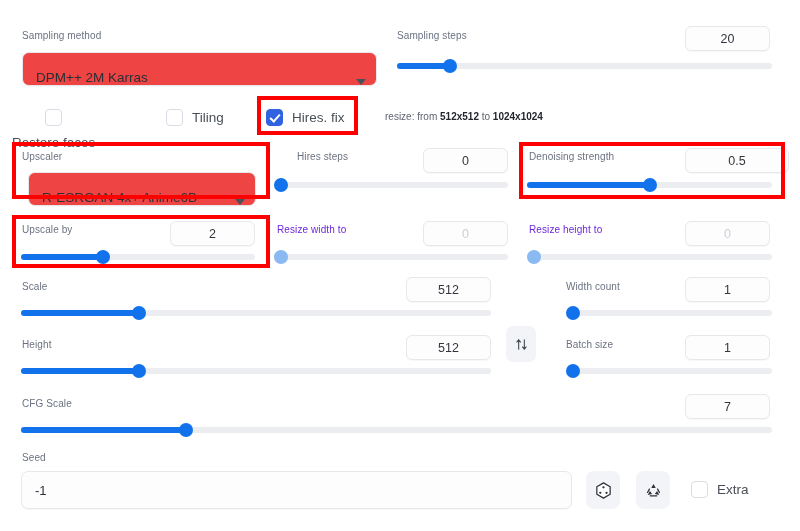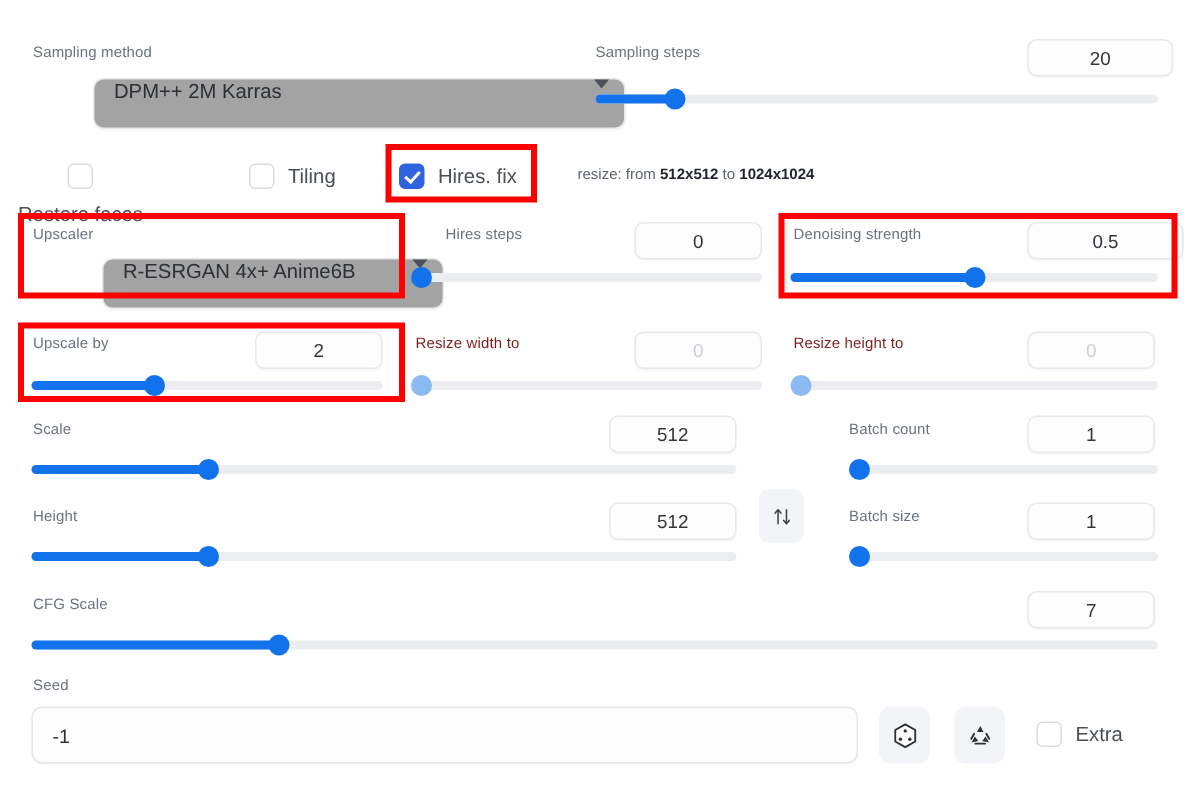--- a/index.html
+++ b/index.html
@@ -18,21 +18,21 @@
     background: #ffffff;
   }
 
   
   .lbl {
     font-size: 10px;
     color: #6b7280;
     letter-spacing: .1px;
     white-space: nowrap;
   }
-  .lbl.dim { color: #7f1d1d; }
+  .lbl.dim { color: #6d28d9; }
 
   .numbox {
     position: absolute;
     height: 25px;
     border: 1px solid #e6e8ec;
     border-radius: 6px;
     background: #fdfdfe;
     color: #33363d;
     font-size: 12.5px;
     display: flex;
@@ -71,26 +71,25 @@
   }
   .slider.dim .fill { background: #8bb9f2; }
   .slider.dim .knob { background: #8bb9f2; }
 
   
   .dropdown {
     position: absolute;
     height: 34px;
     border: 1px solid #e6e8ec;
     border-radius: 7px;
-    background: #a3a3a3;
-    display: flex;
-    align-items: flex-start;
+    background: #ef4444;
+    display: flex;
+    align-items: flex-end;
     padding: 0 10px 0 13px;
     box-shadow: 0 1px 1px rgba(16,24,40,.03);
-    margin-left: 40px;
   }
   .dropdown .dd-val {
     flex: 1;
     font-size: 13.5px;
     color: #2b2f36;
     white-space: nowrap;
     overflow: hidden;
   }
   .caret {
     width: 0; height: 0;
@@ -192,21 +191,21 @@
 
   <div class="lbl" style="position:absolute; left:22px; top:30px;">Sampling method</div>
 
   <div class="dropdown" style="left:22px; top:52px; width:355px;">
     <span class="dd-val">DPM++ 2M Karras</span>
     <span class="caret"></span>
   </div>
 
   <div class="lbl" style="position:absolute; left:397px; top:30px;">Sampling steps</div>
 
-  <div class="numbox" style="left:685px; top:26px; width:97px;">20</div>
+  <div class="numbox" style="left:685px; top:26px; width:85px;">20</div>
 
   <div class="slider" style="left:397px; top:59px; width:375px;">
     <div class="track"></div>
     <div class="fill" style="width:14%"></div>
     <div class="knob" style="left:14%"></div>
   </div>
 
   <div class="cbrow" style="left:12px; top:109px;flex-direction:column;">
     <span class="cbox"></span>
     <span class="cblabel">Restore faces</span>
@@ -286,21 +285,21 @@
   <div class="lbl" style="position:absolute; left:22px; top:281px;">Scale</div>
 
   <div class="numbox" style="left:406px; top:277px; width:85px;">512</div>
 
   <div class="slider" style="left:21px; top:306px; width:470px;">
     <div class="track"></div>
     <div class="fill" style="width:25%"></div>
     <div class="knob" style="left:25%"></div>
   </div>
 
-  <div class="lbl" style="position:absolute; left:566px; top:281px;">Batch count</div>
+  <div class="lbl" style="position:absolute; left:566px; top:281px;">Width count</div>
 
   <div class="numbox" style="left:685px; top:277px; width:85px;">1</div>
 
   <div class="slider" style="left:566px; top:306px; width:206px;">
     <div class="track"></div>
     <div class="fill" style="width:0%"></div>
     <div class="knob" style="left:7px"></div>
   </div>
 
   <div class="swapbtn" style="left:506px; top:326px;">

